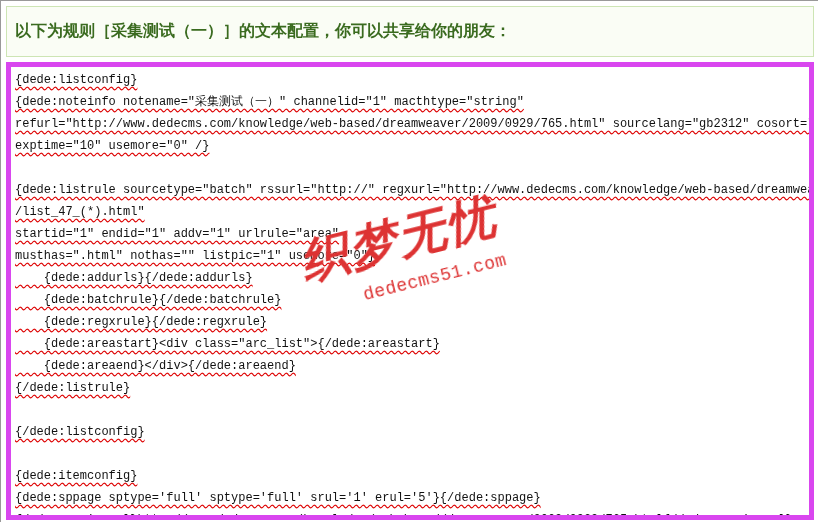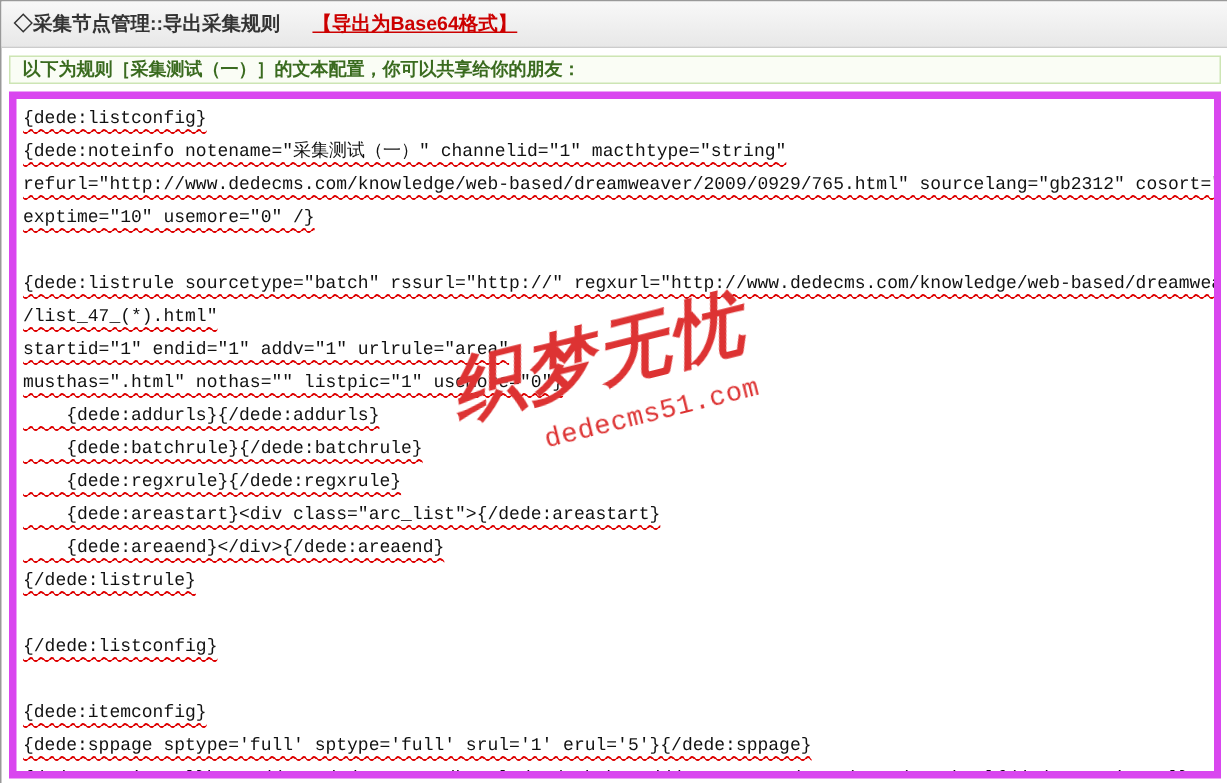--- a/index.html
+++ b/index.html
@@ -1,34 +1,30 @@
 <!DOCTYPE html>
 <html><head>
 <meta charset="utf-8">
 <style>
 body{margin:0;padding:0;font-family:"SimSun",sans-serif;font-size:12px;background:#fff}
 .wrap{width:818px;border:1px solid #999}
 .hdr{background:linear-gradient(#f8f8f8,#e8e8e8);border-bottom:1px solid #ccc;padding:6px 8px;font-size:13px}
 .hdr .t1{font-weight:bold;color:#333}
 .hdr .t2{color:#c00;font-weight:bold;margin-left:18px}
-.sub{background:#fafdf5;border:1px solid #cde5b4;margin:5px;padding:0 8px;color:#3a6b1f;font-weight:bold;font-size:12px}
+.sub{background:#fafdf5;border:1px solid #cde5b4;margin:5px;padding:14px 8px;color:#3a6b1f;font-weight:bold;font-size:16px}
 .box{margin:0 5px 5px;border:5px solid #d946ef;position:relative;height:448px;overflow:hidden}
 .ta{width:797px;height:448px;border:none;resize:none;font-family:"Courier New",monospace;font-size:12px;line-height:22px;padding:2px 4px;color:#111;white-space:pre;overflow-y:scroll;overflow-x:hidden;text-decoration:underline wavy #d00;text-decoration-skip-ink:none;text-underline-offset:3px;outline:none}
 .wm{position:absolute;left:290px;top:140px;pointer-events:none;transform:rotate(-14deg)}
 .wm .cn{font-family:"KaiTi","STKaiti",cursive;font-size:48px;color:#d33;font-weight:bold;font-style:italic;letter-spacing:2px}
 .wm .en{font-family:"Courier New",monospace;font-size:18px;color:#d33;text-align:right;margin-top:4px;letter-spacing:0.5px}
 </style>
 </head>
 <body>
 
 <div class="wrap">
- <div class="hdr">
-  <span class="t1"><span>◇</span><span>采集节点管理::导出采集规则</span></span>
-  <a class="t2" href="#">【导出为Base64格式】</a>
- </div>
  <div class="sub">以下为规则［采集测试（一）］的文本配置，你可以共享给你的朋友：</div>
  <div class="box">
   <textarea class="ta" spellcheck="true" style="">{dede:listconfig}
 {dede:noteinfo notename="采集测试（一）" channelid="1" macthtype="string"
 refurl="http://www.dedecms.com/knowledge/web-based/dreamweaver/2009/0929/765.html" sourcelang="gb2312" cosort="asc" isref="no"
 exptime="10" usemore="0" /}
 
 {dede:listrule sourcetype="batch" rssurl="http://" regxurl="http://www.dedecms.com/knowledge/web-based/dreamweaver
 /list_47_(*).html"
 startid="1" endid="1" addv="1" urlrule="area"

